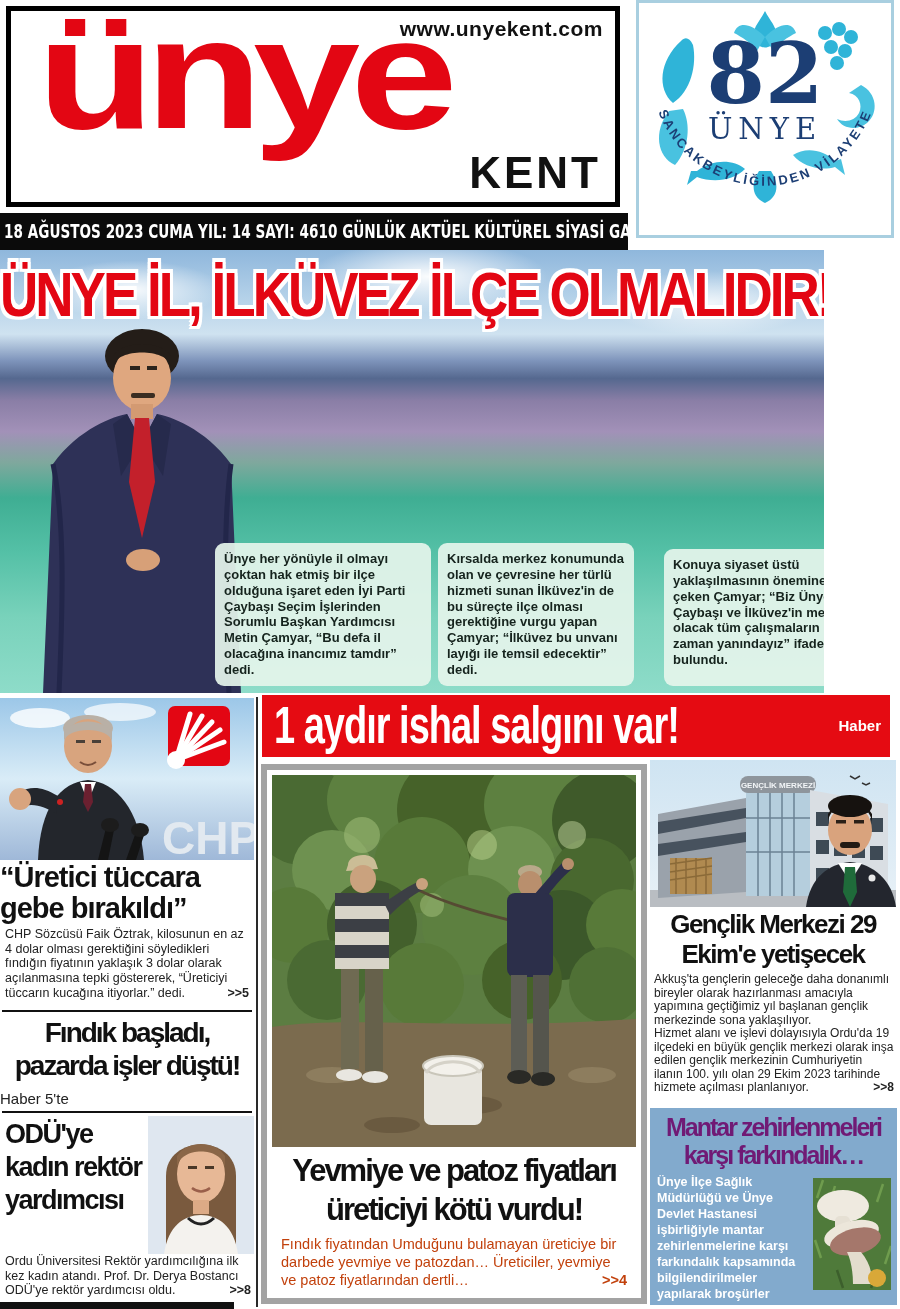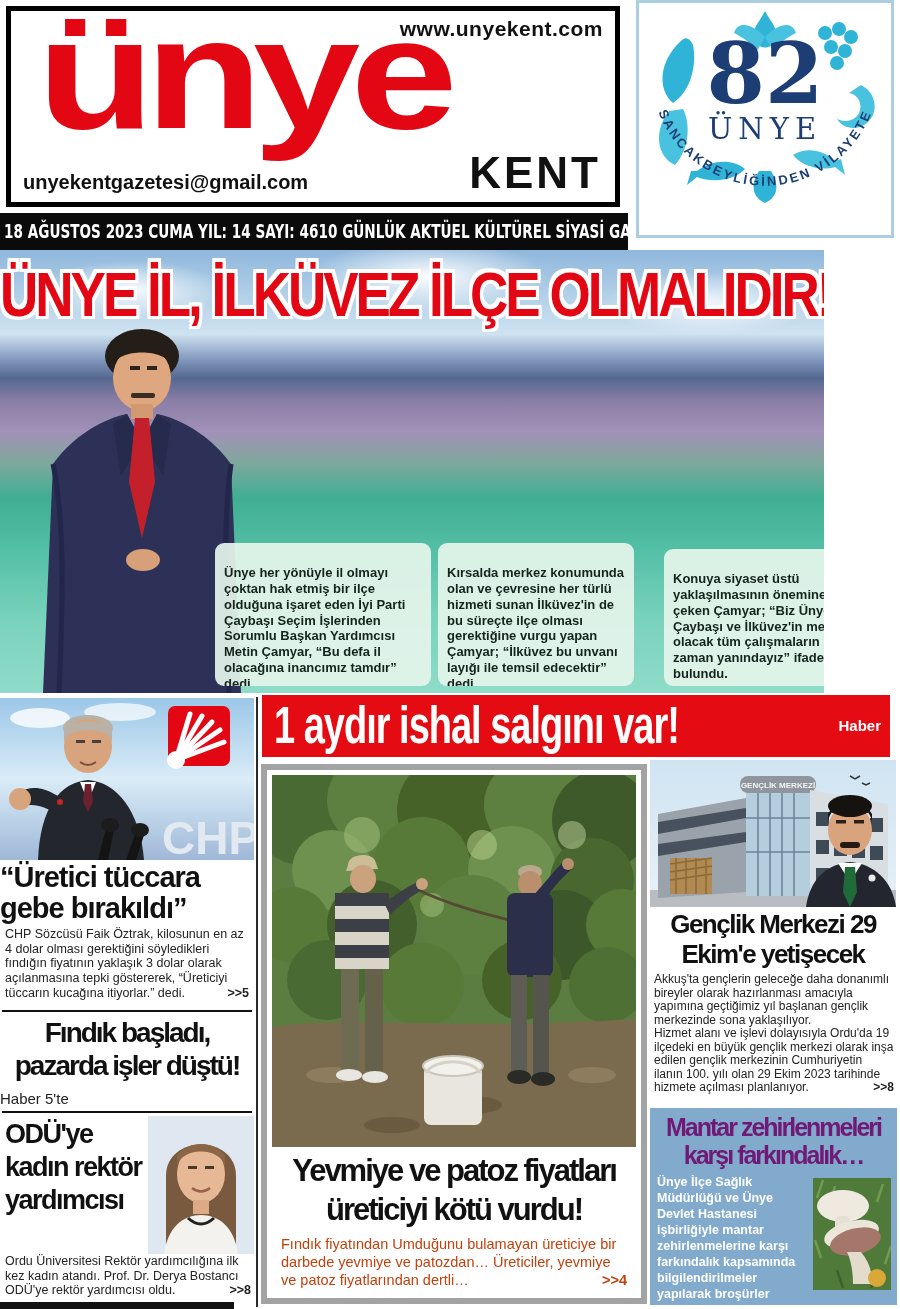--- a/index.html
+++ b/index.html
@@ -26,21 +26,21 @@
       radial-gradient(170px 52px at 52% 6%, rgba(255,255,255,.95), rgba(255,255,255,0) 70%),
       radial-gradient(150px 46px at 86% 12%, rgba(255,255,255,.8), rgba(255,255,255,0) 70%),
       linear-gradient(180deg,#8fb7dc 0%,#b8d4ea 12%,#cfe2f0 19%,#7e94bb 25%,#55688f 29%,#8a7ea6 34%,
         #a291b8 41%,#7fa89d 48%,#3fae93 56%,#54c0a6 68%,#79d2bb 83%,#8edcc9 100%);}
   .lead-headline{position:absolute;left:0;top:8px;width:100%;text-align:center;
     font-size:53px;font-weight:800;letter-spacing:-3px;color:#e30613;white-space:nowrap;
     text-shadow:3px 0 0 #fff,-3px 0 0 #fff,0 3px 0 #fff,0 -3px 0 #fff,2px 2px 0 #fff,-2px 2px 0 #fff,
       2px -2px 0 #fff,-2px -2px 0 #fff,3px 3px 0 #fff,-3px -3px 0 #fff,3px -3px 0 #fff,-3px 3px 0 #fff;}
   .lead-headline b{display:inline-block;transform:scaleY(1.18);transform-origin:center top;font-weight:800;}
   .man-svg{position:absolute;left:35px;top:72px;width:215px;height:371px;}
-  .quote{position:absolute;background:rgba(228,244,235,.93);border-radius:9px;padding:22px 9px;
+  .quote{position:absolute;background:rgba(228,244,235,.93);border-radius:9px;padding:8px 9px;
     font-size:13px;font-weight:bold;line-height:1.22;color:#15231d;overflow:hidden;box-sizing:border-box;}
   .q1{left:215px;top:293px;width:216px;height:143px;}
   .q2{left:438px;top:293px;width:196px;height:143px;}
   .q3{left:664px;top:299px;width:229px;height:137px;}
   .pref{float:right;font-weight:bold;}
   
   .banner{left:262px;top:695px;width:628px;height:62px;background:#e50b12;color:#fff;line-height:62px;white-space:nowrap;}
   .banner-text{display:inline-block;transform:scaleY(1.34);transform-origin:left center;
     font-size:38px;font-weight:800;letter-spacing:-1px;padding-left:12px;}
   .banner-tag{position:absolute;right:9px;top:0;font-size:15px;font-weight:bold;line-height:62px;}
@@ -78,21 +78,20 @@
   .mantar-body{width:152px;padding-left:7px;color:#fff;font-weight:bold;font-size:12.5px;line-height:1.28;}
   .mushroom{width:78px;height:112px;margin-left:4px;margin-top:4px;}
 </style>
 </head>
 <body>
 
 <div class="abs logo-box">
   <div class="website">www.unyekent.com</div>
   <div class="logo-unye">ünye</div>
   <div class="logo-kent">KENT</div>
-  <div class="logo-email">unyekentgazetesi@gmail.com</div>
 </div>
 
 <div class="abs datebar">
   <span>18 AĞUSTOS 2023 CUMA YIL: 14 SAYI: 4610 GÜNLÜK AKTÜEL  KÜLTÜREL SİYASİ GAZETE  Fiyatı: 5 ₺</span>
 </div>
 
 <div class="abs emblem-box">
   <svg viewBox="0 0 252 232" width="252" height="232">
     <path d="M126,8 C120,20 112,25 116,37 C120,47 132,47 136,37 C140,25 132,20 126,8" fill="#2fb4d8"></path>
     <path d="M126,34 C112,20 99,18 95,30 C103,34 112,40 118,48 Z" fill="#49c2e0"></path>

